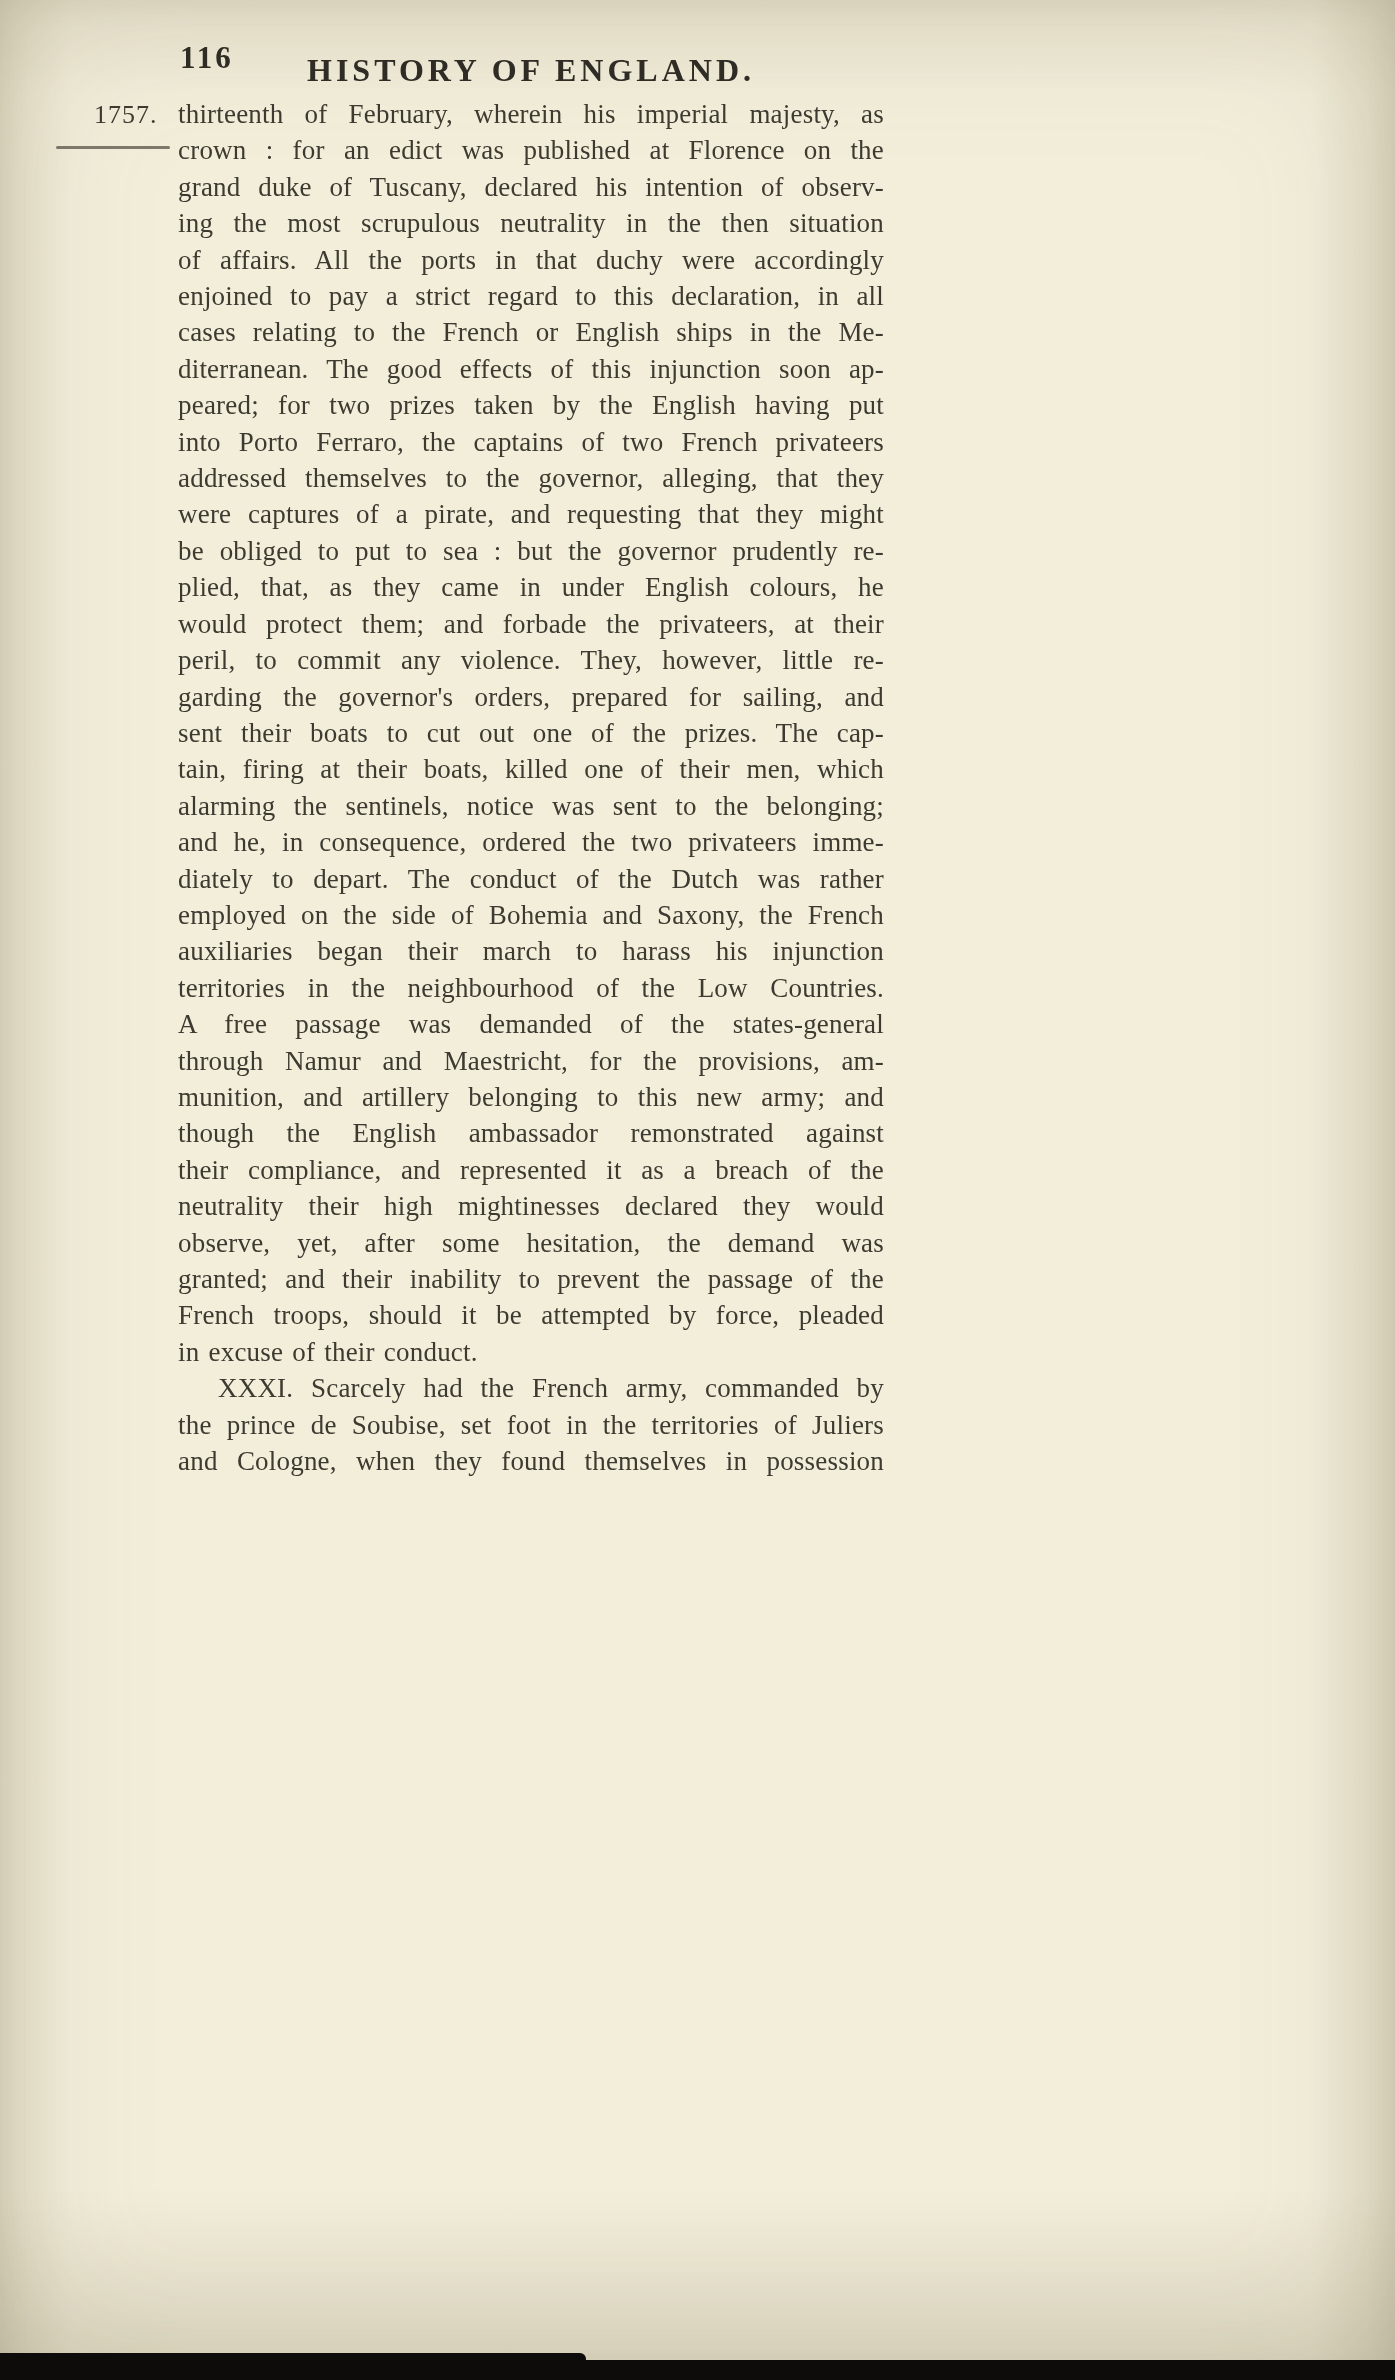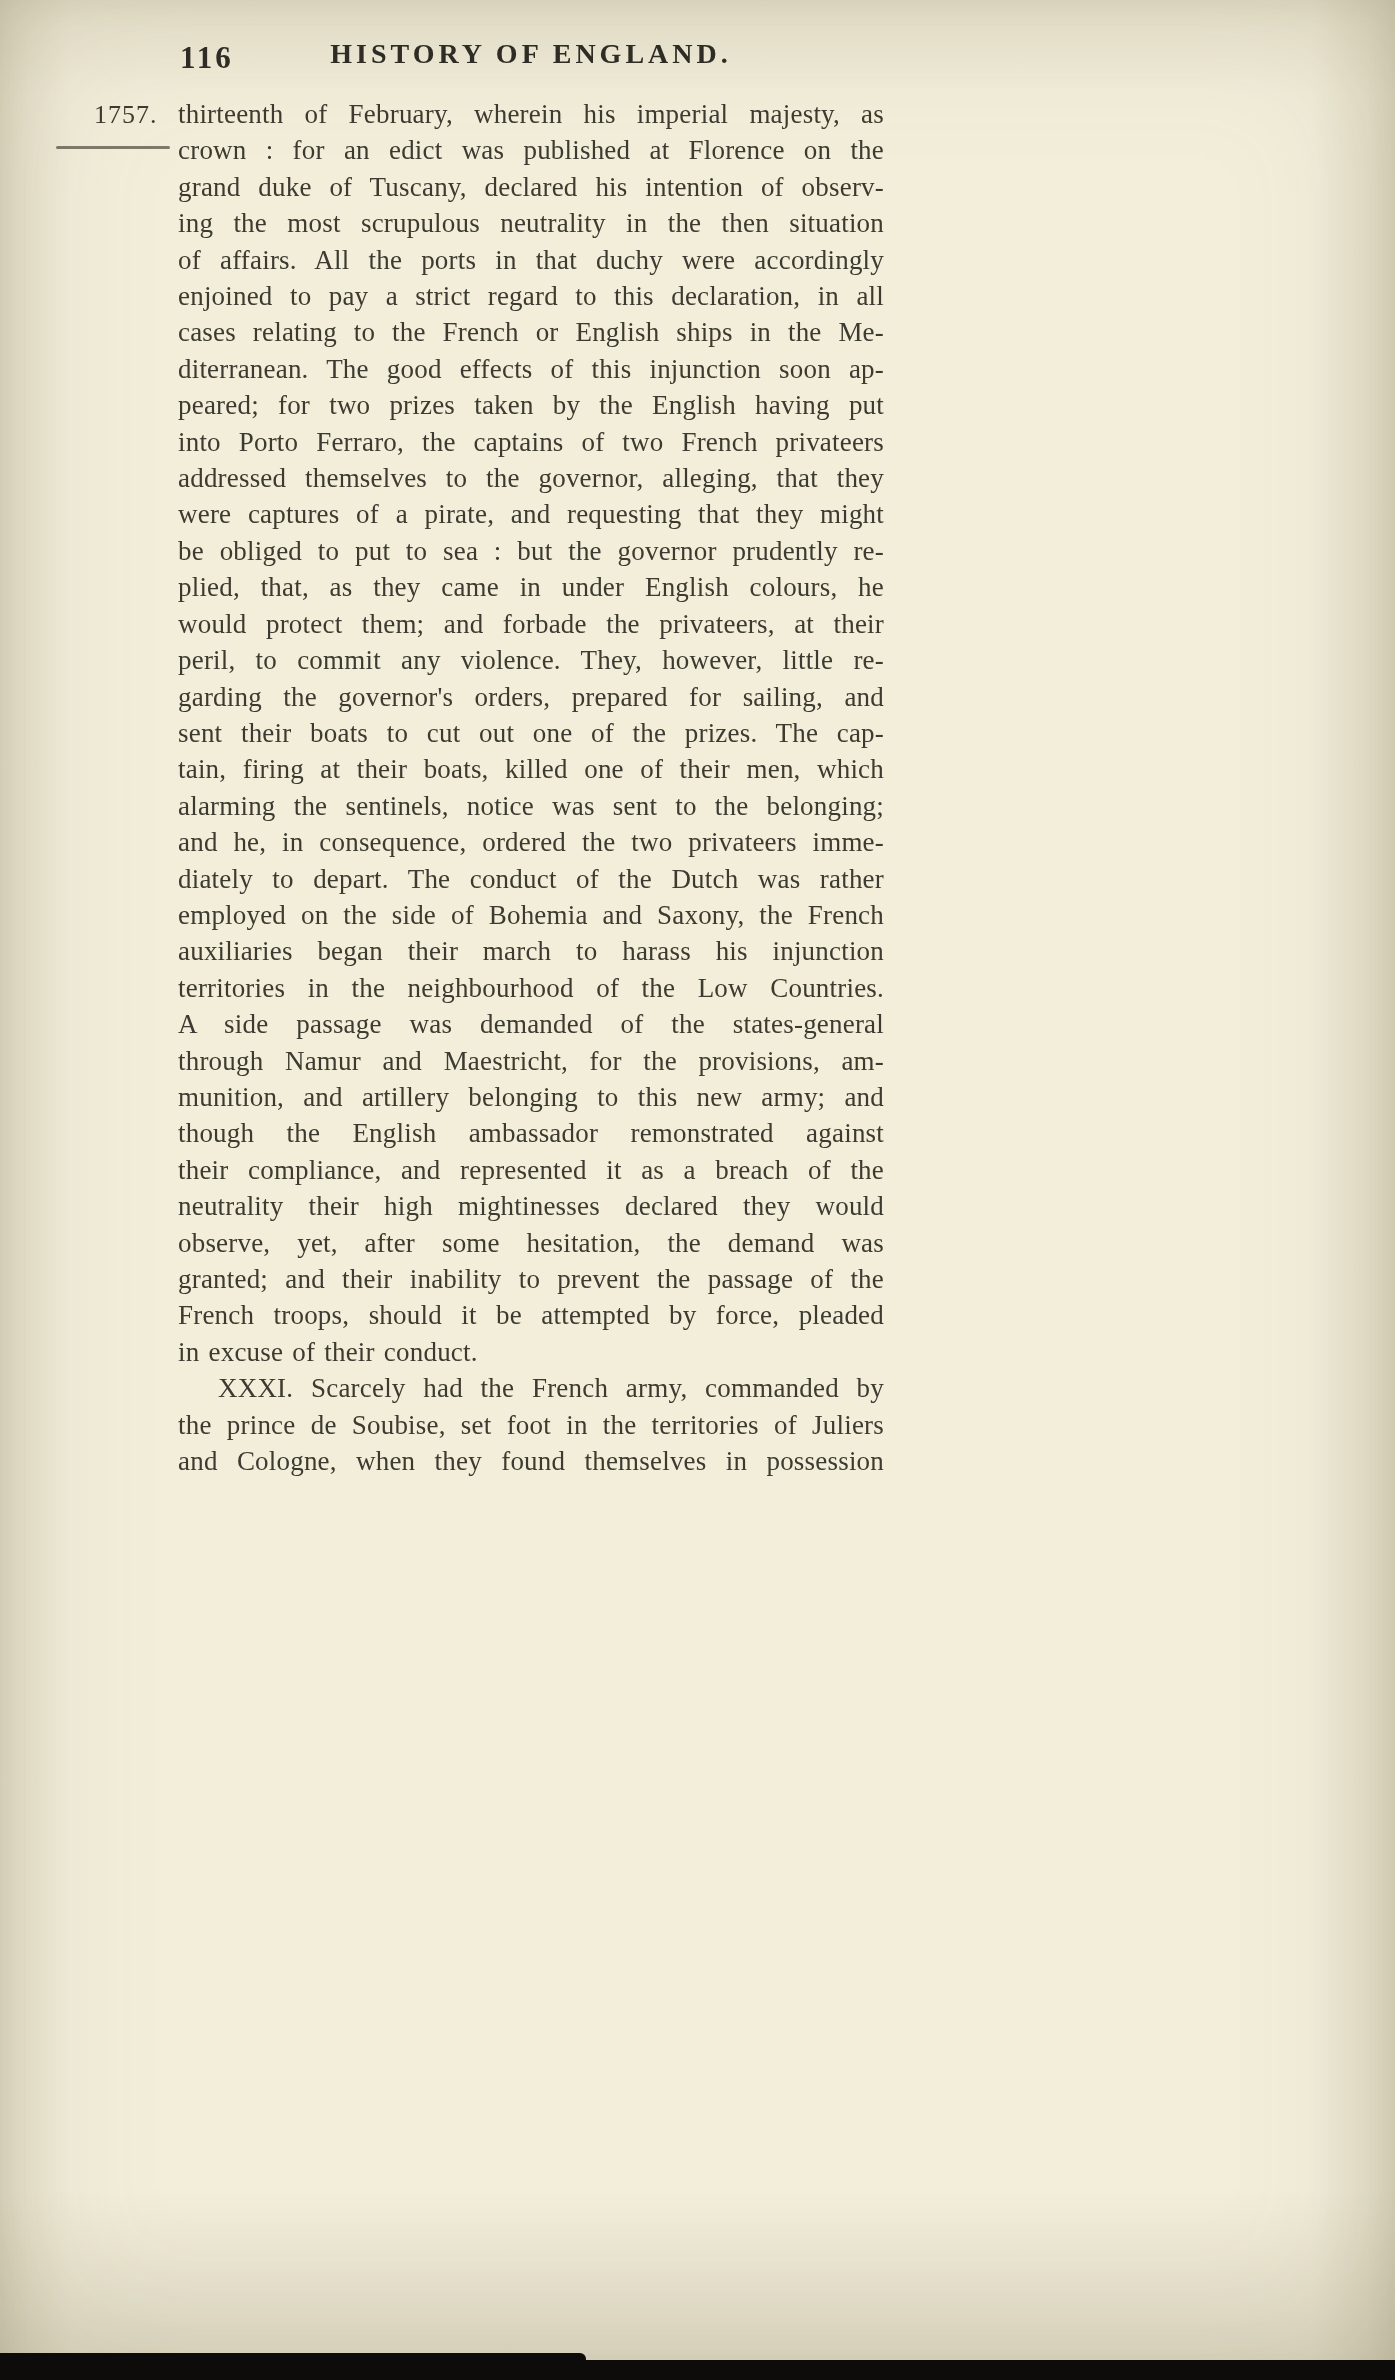--- a/index.html
+++ b/index.html
@@ -31,24 +31,24 @@
     left: 180px;
     top: 40px;
     font-size: 31px;
     font-weight: bold;
     letter-spacing: 3px;
     color: var(--ink-dark);
   }
   .running-title {
     position: absolute;
     left: 178px;
-    top: 38px;
+    top: 52px;
     width: 706px;
     text-align: center;
-    font-size: 28px;
+    font-size: 32px;
     font-weight: bold;
     letter-spacing: 4px;
     color: var(--ink-dark);
   }
   .margin-year {
     position: absolute;
     left: 94px;
     top: 100px;
     font-size: 26px;
     letter-spacing: 1px;
@@ -134,21 +134,21 @@
         <div class="line">peril, to commit any violence.  They, however, little re-</div>
         <div class="line">garding the governor's orders, prepared for sailing, and</div>
         <div class="line">sent their boats to cut out one of the prizes.  The cap-</div>
         <div class="line">tain, firing at their boats, killed one of their men, which</div>
         <div class="line">alarming the sentinels, notice was sent to the belonging;</div>
         <div class="line">and he, in consequence, ordered the two privateers imme-</div>
         <div class="line">diately to depart.  The conduct of the Dutch was rather</div>
         <div class="line">employed on the side of Bohemia and Saxony, the French</div>
         <div class="line">auxiliaries began their march to harass his injunction</div>
         <div class="line">territories in the neighbourhood of the Low Countries.</div>
-        <div class="line">A side passage was demanded of the states-general</div>
+        <div class="line">A free passage was demanded of the states-general</div>
         <div class="line">through Namur and Maestricht, for the provisions, am-</div>
         <div class="line">munition, and artillery belonging to this new army; and</div>
         <div class="line">though the English ambassador remonstrated against</div>
         <div class="line">their compliance, and represented it as a breach of the</div>
         <div class="line">neutrality their high mightinesses declared they would</div>
         <div class="line">observe, yet, after some hesitation, the demand was</div>
         <div class="line">granted; and their inability to prevent the passage of the</div>
         <div class="line">French troops, should it be attempted by force, pleaded</div>
         <div class="line">in excuse of their conduct.</div>
       </div>

